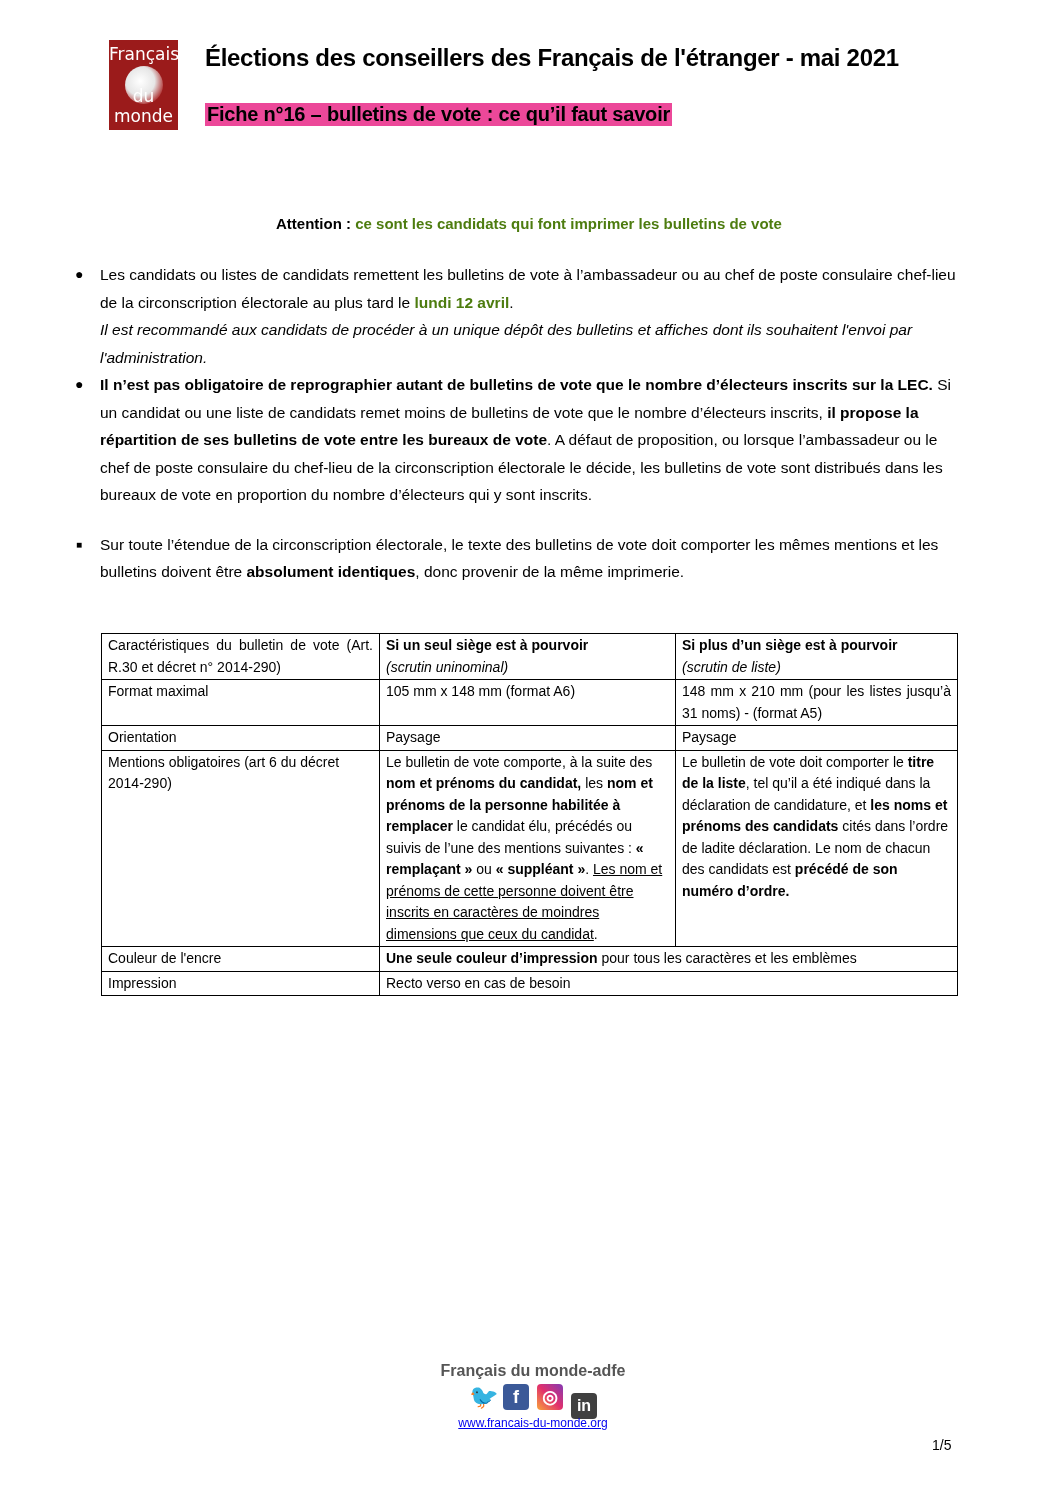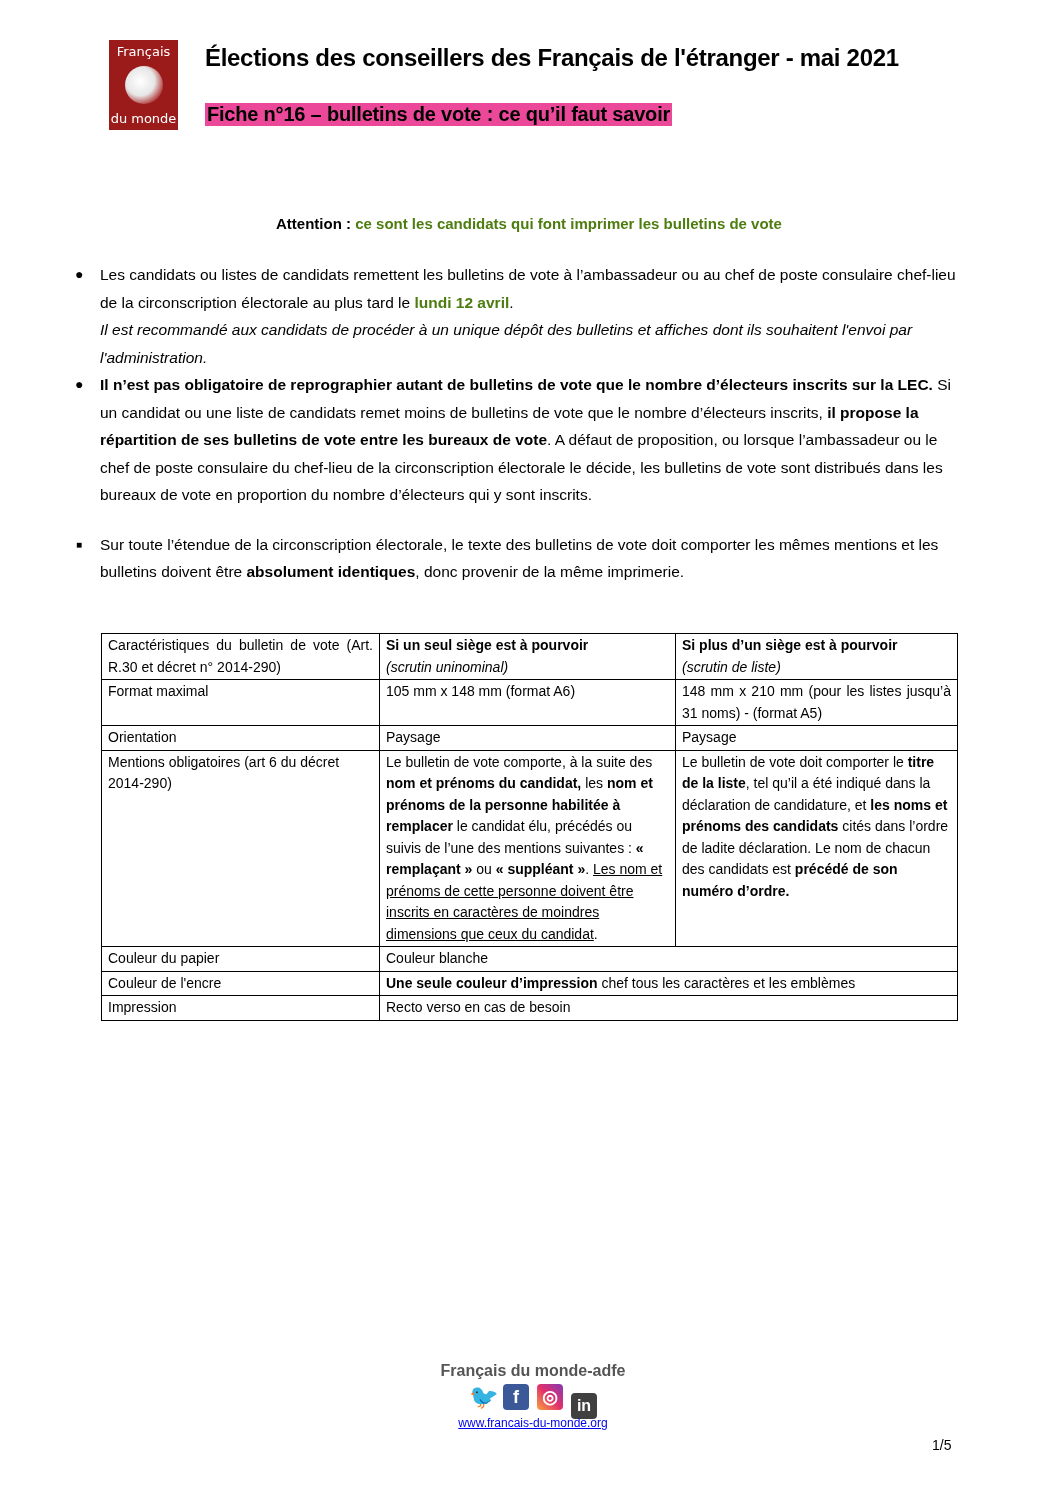--- a/index.html
+++ b/index.html
@@ -3,21 +3,21 @@
 <meta charset="utf-8">
 <style>
   html, body { margin: 0; padding: 0; background: #ffffff; }
   body {
     width: 1058px; height: 1497px; position: relative; overflow: hidden;
     font-family: "Liberation Sans", sans-serif; color: #000;
   }
   .logo {
     position: absolute; left: 109px; top: 40px; width: 69px; height: 90px;
     background: #9b1b1b; color: #fff; text-align: center;
-    font-family: "DejaVu Sans", sans-serif; font-size: 13px;
+    font-family: "DejaVu Sans", sans-serif; font-size: 17px;
   }
   .logo .top { position: absolute; top: 4px; left: 0; right: 0; }
   .logo .bot { position: absolute; bottom: 4px; left: 0; right: 0; }
   .logo .globe {
     position: absolute; left: 16px; top: 26px; width: 38px; height: 38px;
     border-radius: 50%; background: radial-gradient(circle at 40% 40%, #ffffff 0%, #e6e6e6 45%, #b23a3a 75%, #9b1b1b 100%);
   }
   .title {
     position: absolute; left: 205px; top: 44px;
     font-size: 24px; font-weight: bold; letter-spacing: -0.3px;
@@ -106,26 +106,22 @@
     <td>Orientation</td>
     <td>Paysage</td>
     <td>Paysage</td>
   </tr>
   <tr>
     <td>Mentions obligatoires (art 6 du décret 2014-290)</td>
     <td><span>Le bulletin de vote comporte, à la suite des </span><b>nom et prénoms du candidat,</b><span> les </span><b>nom et prénoms de la personne habilitée à remplacer</b><span> le candidat élu, précédés ou suivis de l’une des mentions suivantes : </span><b>« remplaçant »</b><span> ou </span><b>« suppléant »</b><span>. </span><u>Les nom et prénoms de cette personne doivent être inscrits en caractères de moindres dimensions que ceux du candidat</u><span>.</span></td>
     <td><span>Le bulletin de vote doit comporter le </span><b>titre de la liste</b><span>, tel qu’il a été indiqué dans la déclaration de candidature, et </span><b>les noms et prénoms des candidats</b><span> cités dans l’ordre de ladite déclaration. Le nom de chacun des candidats est </span><b>précédé de son numéro d’ordre.</b></td>
   </tr>
   <tr>
-    <td>Couleur du papier</td>
-    <td colspan="2">Couleur blanche</td>
-  </tr>
-  <tr>
     <td>Couleur de l'encre</td>
-    <td colspan="2"><b>Une seule couleur d’impression</b><span> chef tous les caractères et les emblèmes</span></td>
+    <td colspan="2"><b>Une seule couleur d’impression</b><span> pour tous les caractères et les emblèmes</span></td>
   </tr>
   <tr>
     <td>Impression</td>
     <td colspan="2">Recto verso en cas de besoin</td>
   </tr>
 </tbody>
   </table>
 
 <div class="footer">
   <div class="org">Français du monde-adfe</div>

